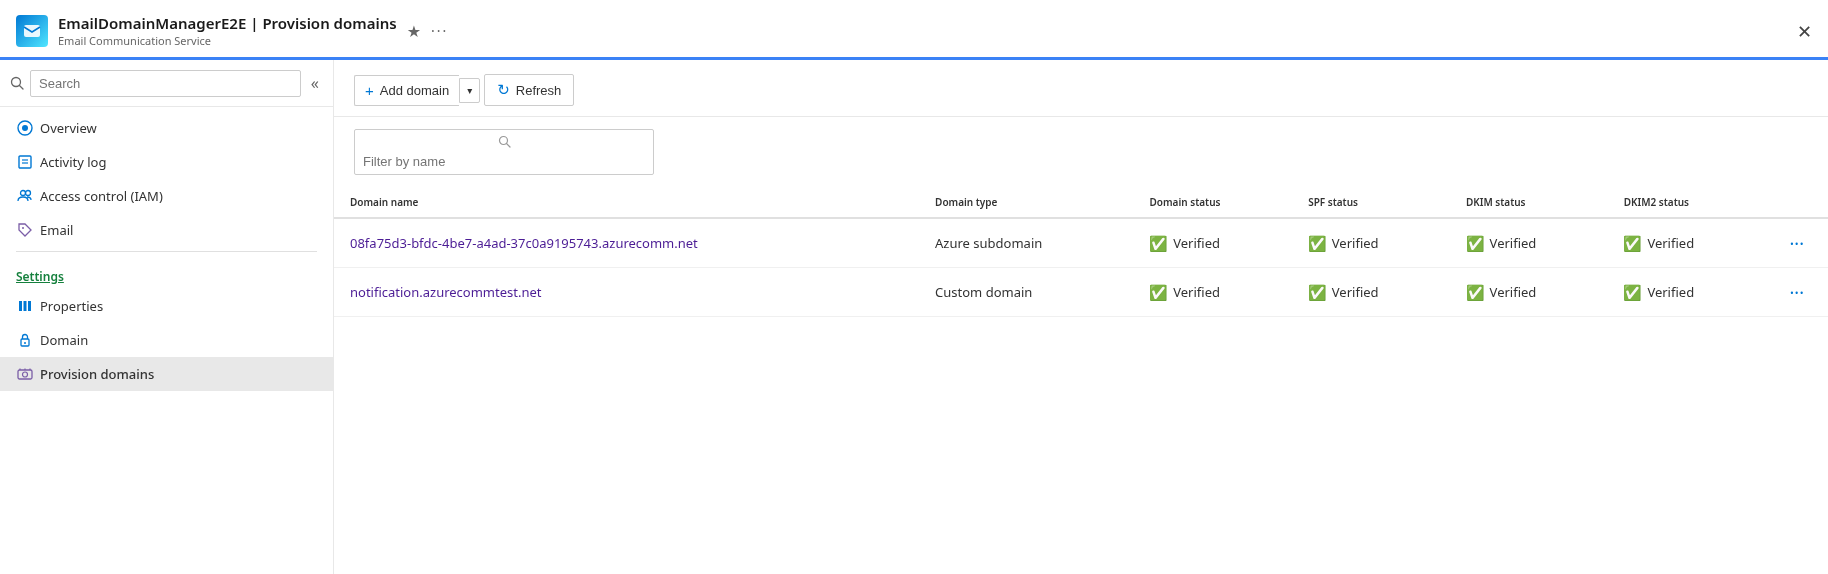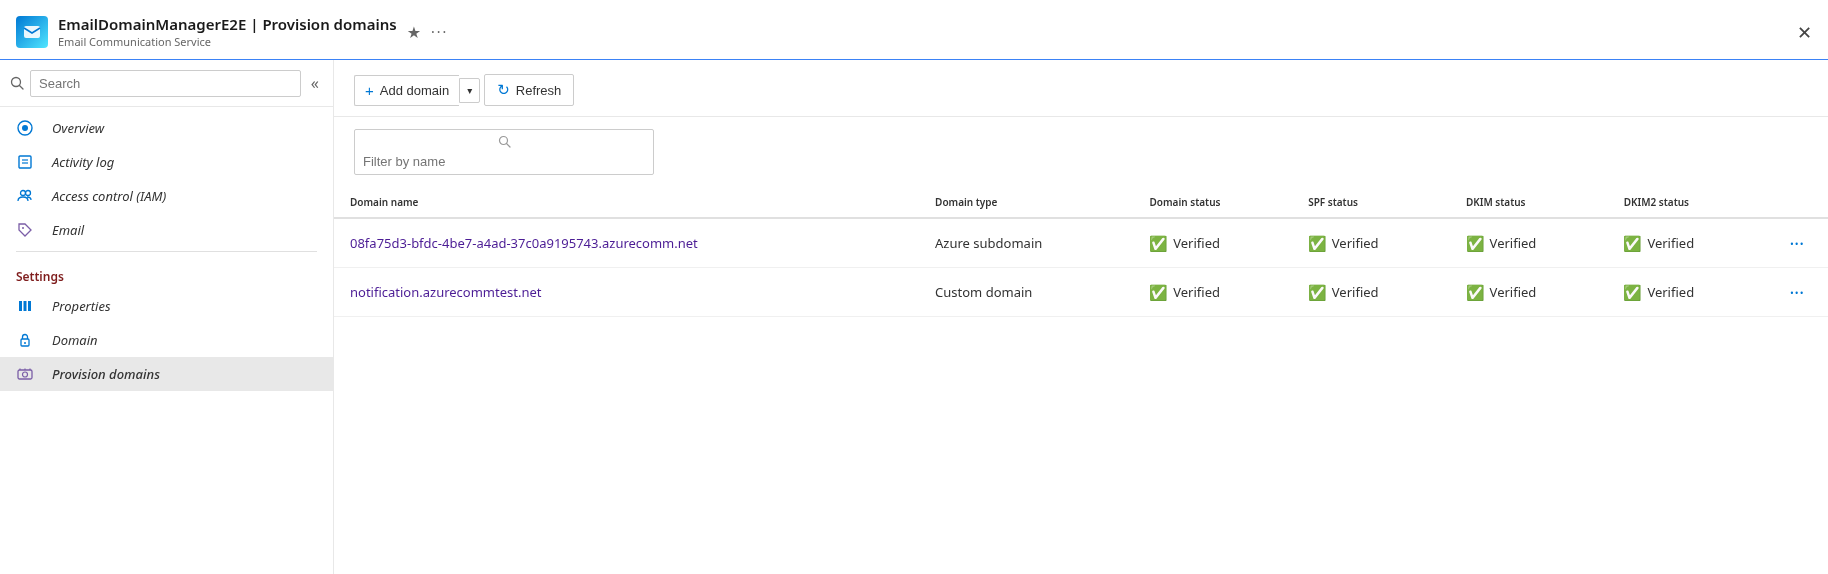--- a/index.html
+++ b/index.html
@@ -1,43 +1,43 @@
 <!DOCTYPE html>
 <html><head>
   <meta charset="utf-8">
   <style>
     * { box-sizing: border-box; margin: 0; padding: 0; }
     body { font-family: 'Segoe UI', system-ui, sans-serif; font-size: 13px; color: #333; background: #fff; display: flex; flex-direction: column; height: 574px; overflow: hidden; }
 
     .title-bar {
       display: flex; align-items: center; justify-content: space-between;
-      padding: 10px 16px 6px 16px; border-bottom: 1px solid #3b82f6;
+      padding: 10px 16px 6px 16px; border-bottom: 3px solid #3b82f6;
       min-height: 60px;
     }
     .title-bar-left { display: flex; align-items: center; gap: 10px; }
     .app-icon { width: 32px; height: 32px; background: linear-gradient(135deg, #0078d4, #50e6ff); border-radius: 4px; display: flex; align-items: center; justify-content: center; color: white; font-size: 16px; flex-shrink: 0; }
     .title-text h1 { font-size: 15px; font-weight: 600; color: #1a1a1a; }
     .title-text p { font-size: 11px; color: #666; }
     .title-actions { display: flex; align-items: center; gap: 12px; color: #666; font-size: 16px; }
     .close-btn { font-size: 18px; cursor: pointer; color: #444; line-height: 1; }
 
     .main-layout { display: flex; flex: 1; overflow: hidden; }
 
     
     .sidebar { width: 334px; flex-shrink: 0; border-right: 1px solid #e8e8e8; display: flex; flex-direction: column; overflow-y: auto; background: #fff; }
     .sidebar-search { padding: 8px 10px; border-bottom: 1px solid #e8e8e8; display: flex; align-items: center; gap: 6px; }
     .sidebar-search input { flex: 1; border: 1px solid #ccc; border-radius: 2px; padding: 5px 8px; font-size: 13px; color: #333; outline: none; }
     .collapse-btn { font-size: 16px; cursor: pointer; color: #666; padding: 4px; }
 
     .sidebar-nav { padding: 4px 0; }
-    .nav-item { display: flex; align-items: center; gap: 18px; padding: 8px 16px; cursor: pointer; color: #333; font-size: 13px; border-radius: 0; font-style: italic; }
+    .nav-item { display: flex; align-items: center; gap: 6px; padding: 8px 16px; cursor: pointer; color: #333; font-size: 13px; border-radius: 0; }
     .nav-item.active { background: #e8e8e8; font-weight: 500; }
     .nav-icon { width: 18px; height: 18px; display: flex; align-items: center; justify-content: center; flex-shrink: 0; }
 
-    .sidebar-section-label { padding: 12px 16px 4px 16px; font-size: 12px; font-weight: 600; color: #7f1d1d; }
+    .sidebar-section-label { padding: 12px 16px 4px 16px; font-size: 12px; font-weight: 600; color: #15803d; text-decoration: underline; }
     .sidebar-divider { border: none; border-top: 1px solid #e0e0e0; margin: 4px 16px; }
 
     
     .main-content { flex: 1; display: flex; flex-direction: column; overflow: hidden; padding: 0; }
     .toolbar { display: flex; align-items: center; gap: 4px; padding: 14px 20px 10px 20px; border-bottom: 1px solid #e8e8e8; }
     .toolbar-btn { display: flex; align-items: center; gap: 6px; padding: 6px 12px; border: 1px solid #ccc; background: #fff; cursor: pointer; font-size: 13px; color: #333; border-radius: 2px; }
     .add-domain-wrap { display: flex; align-items: center; }
     .add-btn { display: flex; align-items: center; gap: 6px; padding: 6px 10px; border: 1px solid #ccc; border-right: none; background: #fff; cursor: pointer; font-size: 13px; color: #333; border-radius: 2px 0 0 2px; }
     .add-caret { display: flex; align-items: center; padding: 6px 7px; border: 1px solid #ccc; background: #fff; cursor: pointer; font-size: 10px; color: #333; border-radius: 0 2px 2px 0; }
 

